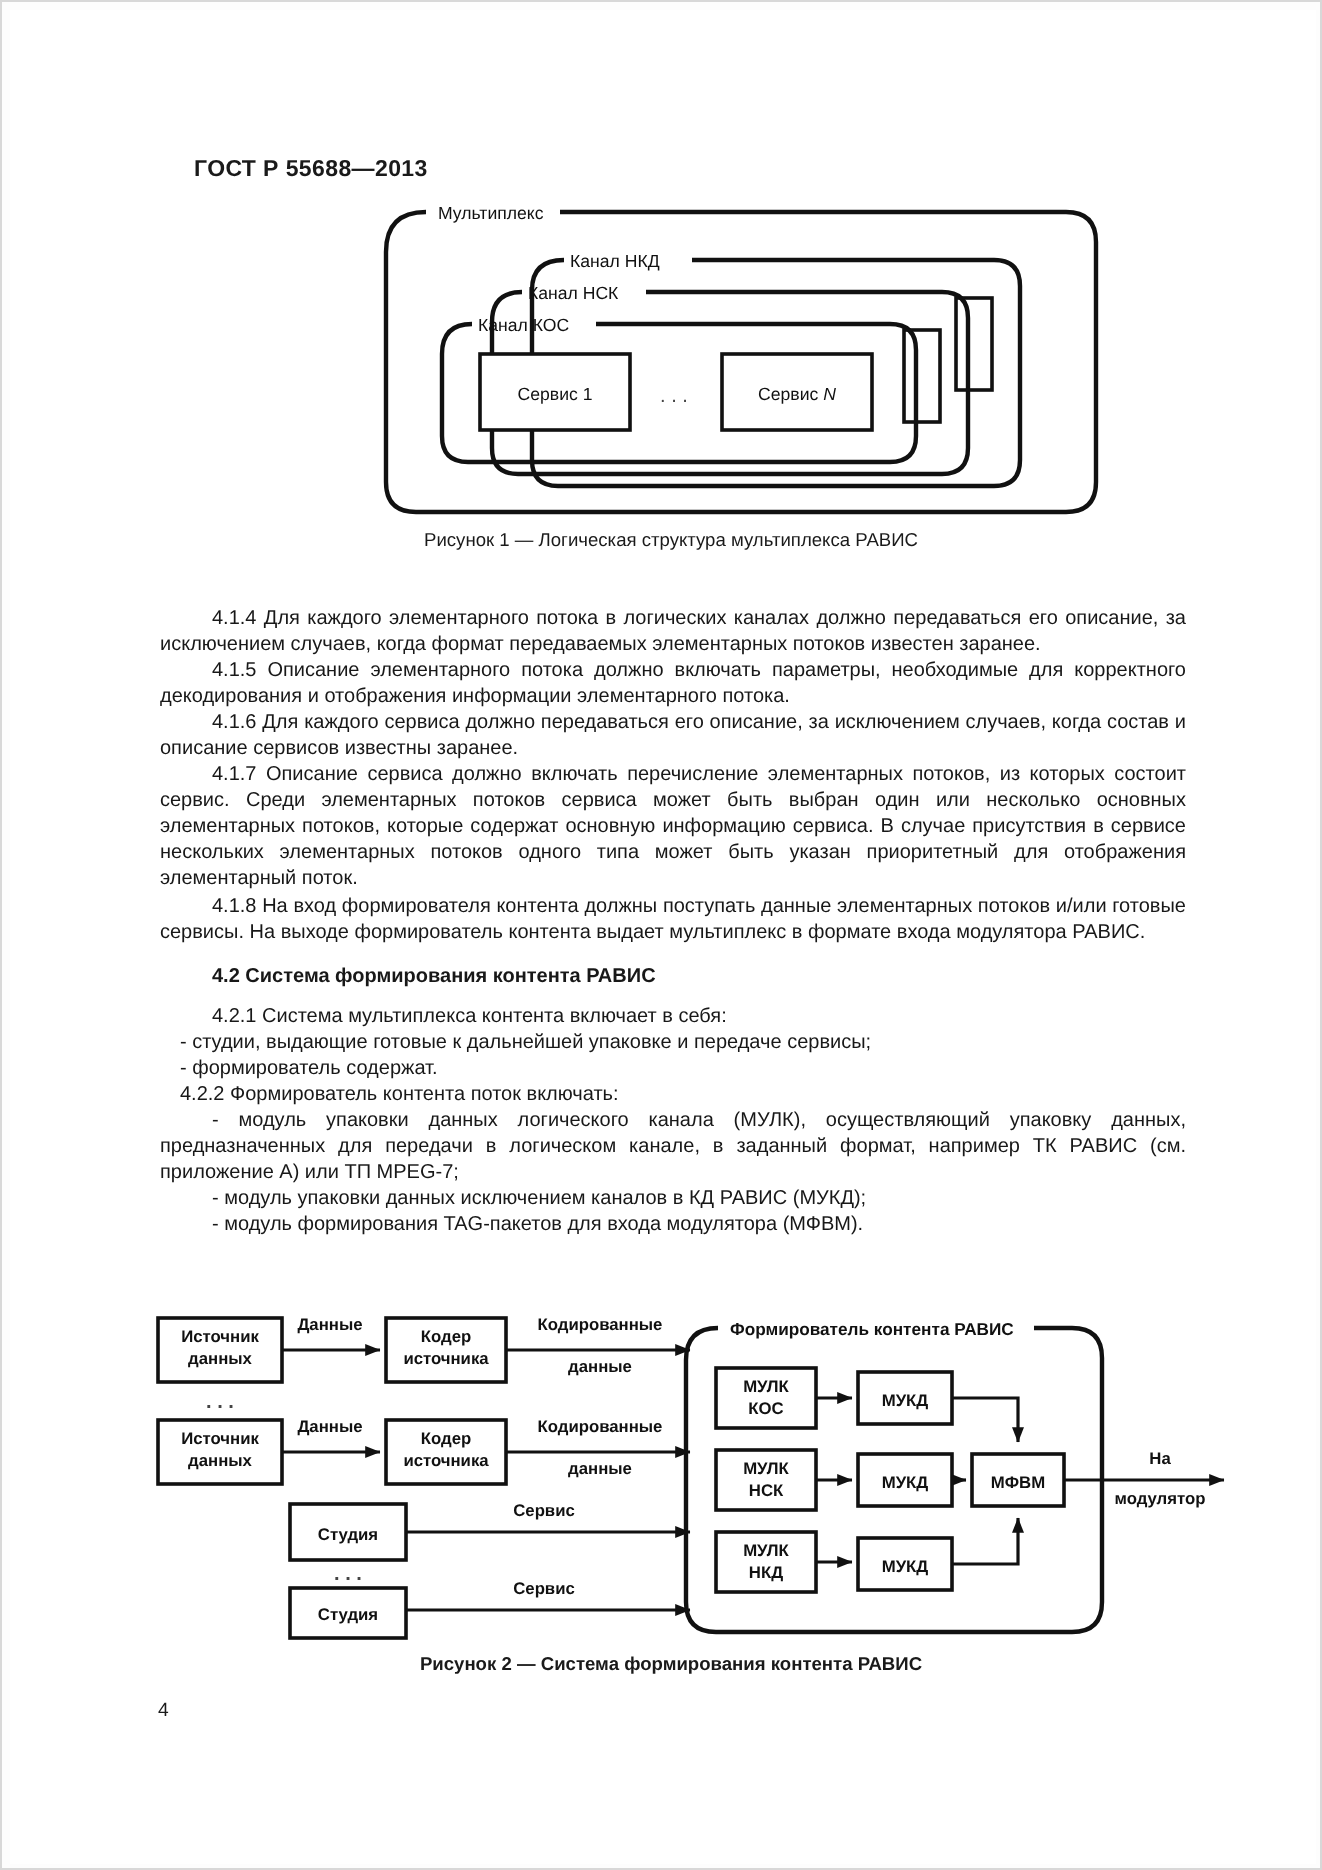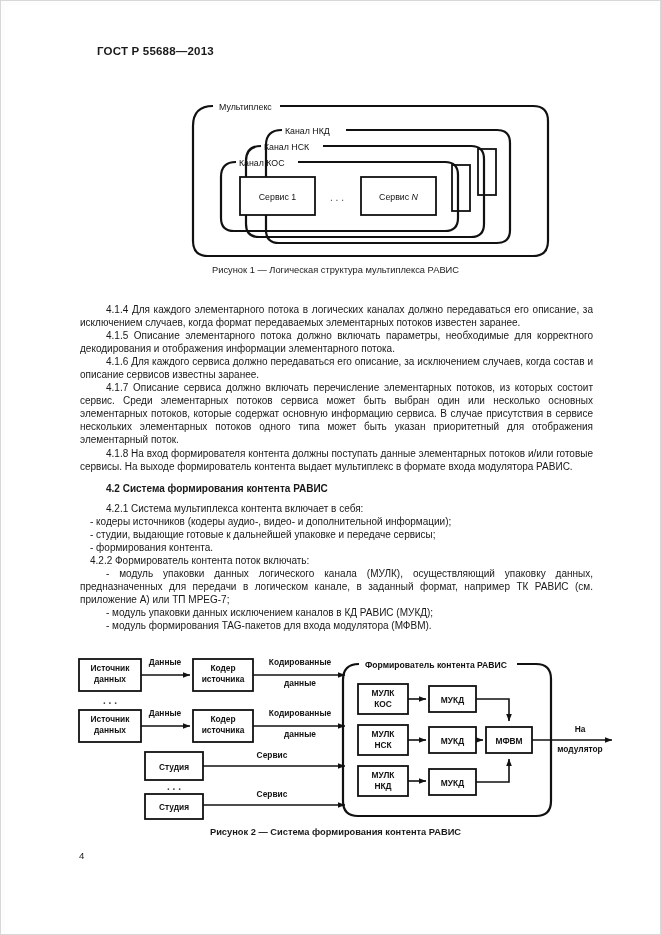--- a/index.html
+++ b/index.html
@@ -20,21 +20,21 @@
   }
   .sheet{
     position:absolute;
     left:4px;top:4px;
     width:653px;height:927px;
     background:#ffffff;
   }
   
   .doc-header{
     position:absolute;
-    left:92px;top:40px;
+    left:92px;top:74px;
     font-size:11.5px;
     font-weight:bold;
     letter-spacing:.2px;
     white-space:nowrap;
     text-align:center;
   }
   
   .fig1-wrap{
     position:absolute;
     left:160px;top:88px;
@@ -122,23 +122,22 @@
     </div>
 
     <div class="body-text">
       <p class="ind">4.1.4  Для каждого элементарного потока в логических каналах должно передаваться его описание, за исключением случаев, когда формат передаваемых элементарных потоков известен заранее.</p>
       <p class="ind">4.1.5  Описание элементарного потока должно включать параметры, необходимые для корректного декодирования и отображения информации элементарного потока.</p>
       <p class="ind">4.1.6  Для каждого сервиса должно передаваться его описание, за исключением случаев, когда состав и описание сервисов известны заранее.</p>
       <p class="ind">4.1.7  Описание сервиса должно включать перечисление элементарных потоков, из которых состоит сервис. Среди элементарных потоков сервиса может быть выбран один или несколько основных элементарных потоков, которые содержат основную информацию сервиса. В случае присутствия в сервисе нескольких элементарных потоков одного типа может быть указан приоритетный для отображения элементарный поток.</p>
       <p class="ind">4.1.8  На вход формирователя контента должны поступать данные элементарных потоков и/или готовые сервисы. На выходе формирователь контента выдает мультиплекс в формате входа модулятора РАВИС.</p>
       <p class="h2">4.2  Система формирования контента РАВИС</p>
       <p class="ind">4.2.1  Система мультиплекса контента включает в себя:</p>
-      <p class="dash">-  кодеры источников (кодеры аудио-, видео- и дополнительной информации);</p>
       <p class="dash">-  студии, выдающие готовые к дальнейшей упаковке и передаче сервисы;</p>
-      <p class="dash">-  формирования контента.</p>
+      <p class="dash">-  формирователь содержат.</p>
       <p class="dash">4.2.2  Формирователь контента поток включать:</p>
       <p class="dash-in">-  модуль упаковки данных логического канала (МУЛК), осуществляющий упаковку данных, предназначенных для передачи в логическом канале, в заданный формат, например ТК РАВИС (см. приложение А) или ТП MPEG-7;</p>
       <p class="dash-in">-  модуль упаковки данных исключением каналов в КД РАВИС (МУКД);</p>
       <p class="dash-in">-  модуль формирования TAG-пакетов для входа модулятора (МФВМ).</p>
     </div>
 
     <div class="fig2-wrap">
       <svg width="560" height="168" viewBox="0 0 560 168">
         <defs>
           <marker id="arr" markerWidth="8" markerHeight="8" refX="7.4" refY="3" orient="auto" markerUnits="userSpaceOnUse">

